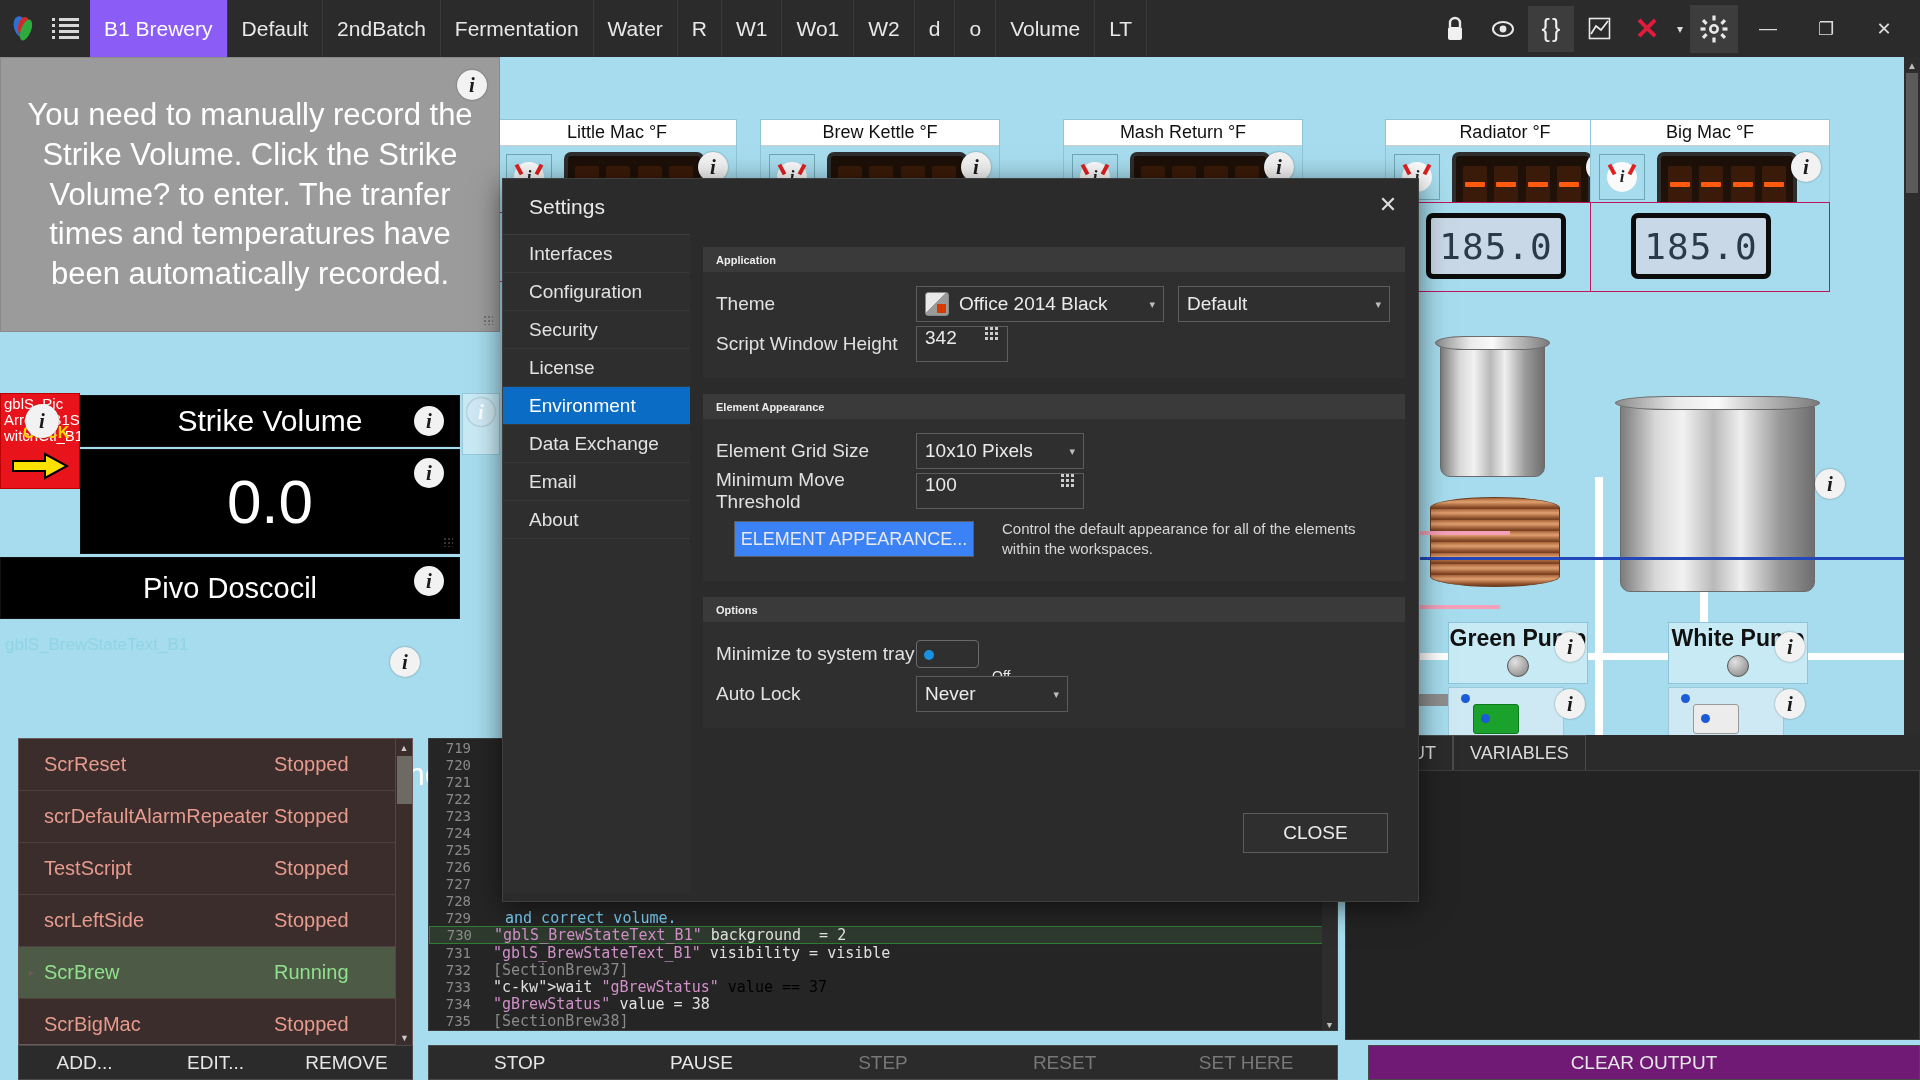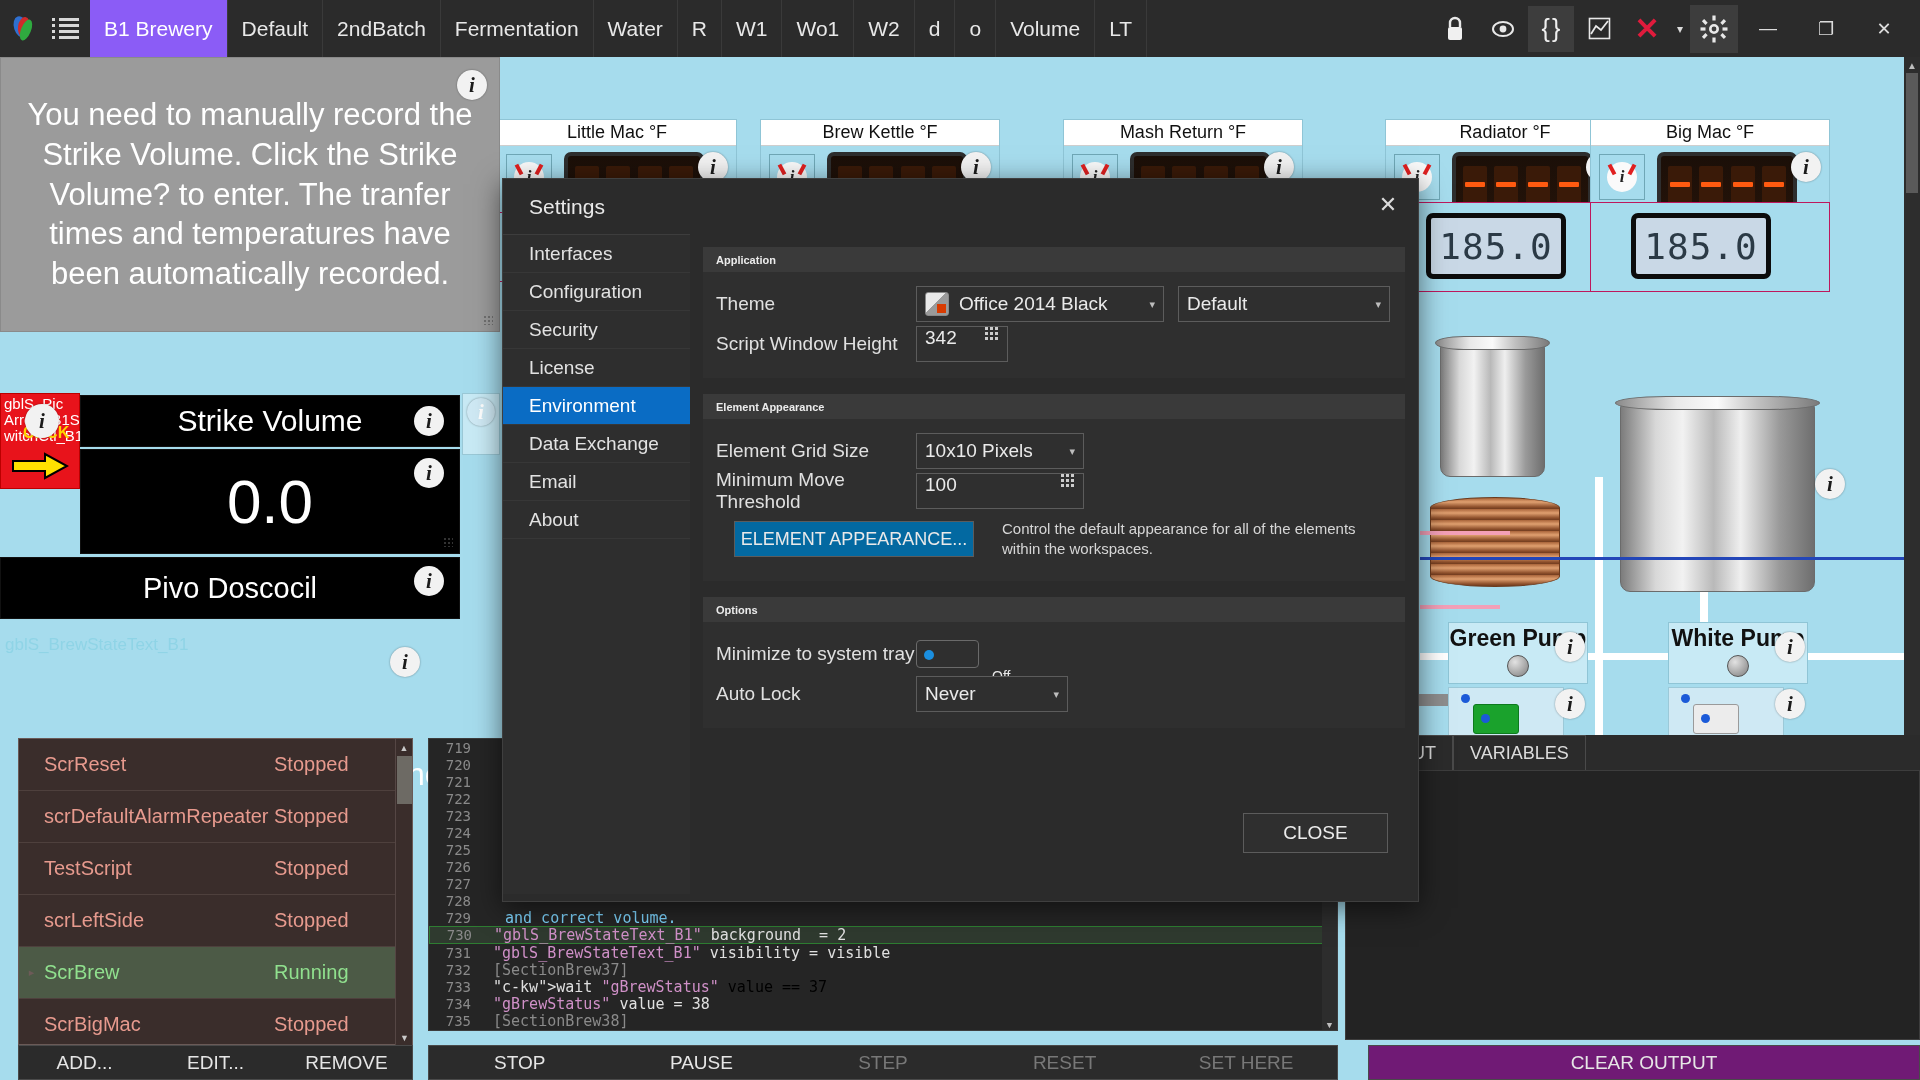--- a/index.html
+++ b/index.html
@@ -412,21 +412,21 @@
       linear-gradient(#ccc 3px, transparent 0),
       linear-gradient(#ccc 3px, transparent 0);
     background-size: 14px 3px;
     background-position: 0 0, 0 5px, 0 10px;
     background-repeat: no-repeat;
     -webkit-mask-image: repeating-linear-gradient(90deg,#000 0 3px, transparent 3px 5px);
             mask-image: repeating-linear-gradient(90deg,#000 0 3px, transparent 3px 5px);
     cursor: pointer;
   }
   .elbtn {
-    width: 240px; height: 36px; background: #0369a1; border: 1px solid #5c5c5c;
+    width: 240px; height: 36px; background: #3b82f6; border: 1px solid #5c5c5c;
     display: flex; align-items: center; justify-content: center;
     color: #e9e9e9; font-size: 18px; cursor: pointer;
   }
   .helptext {
     margin-left: 28px; color: #d6d6d6; font-size: 15px; line-height: 1.35;
     width: 390px;
   }
   .toggle {
     width: 63px; height: 28px; border: 1px solid #6a6a6a; border-radius: 4px;
     background: #2f2f2f; position: relative; cursor: pointer;

